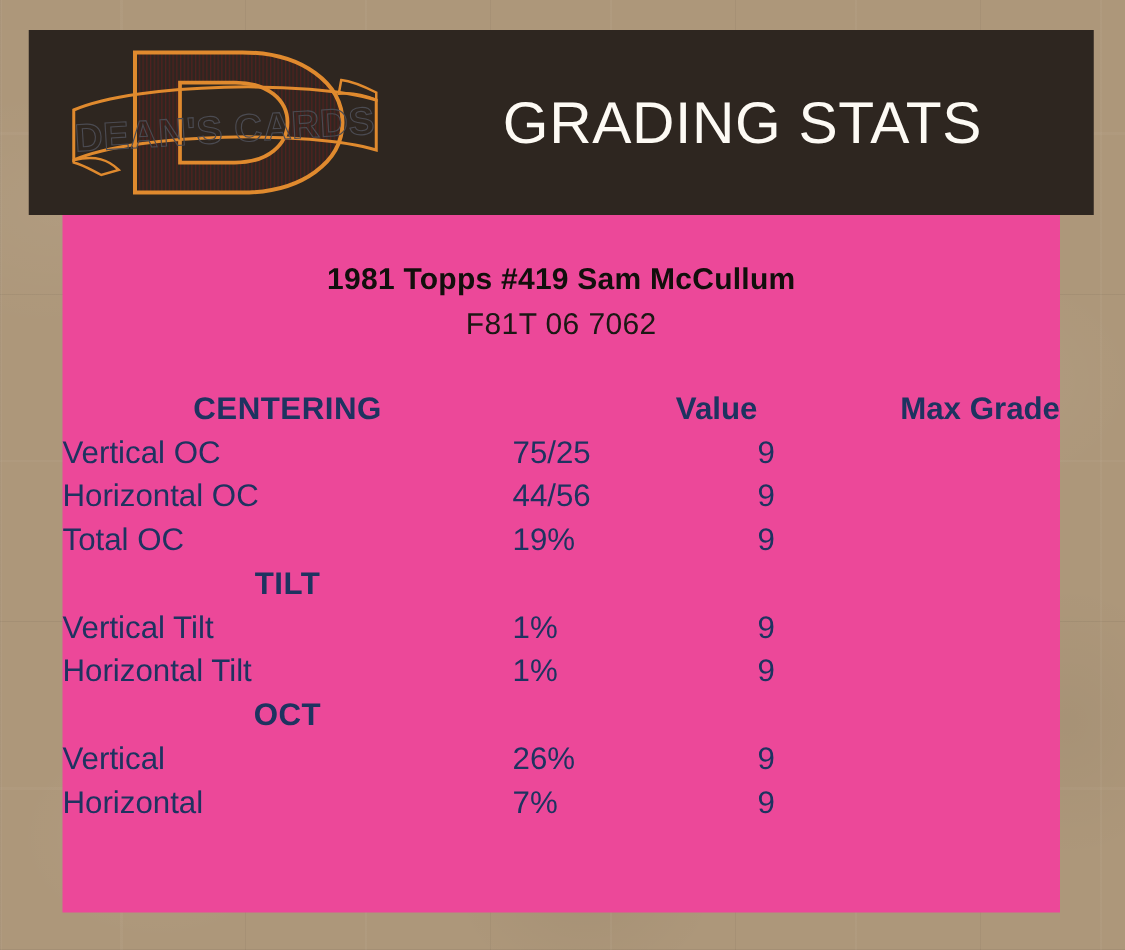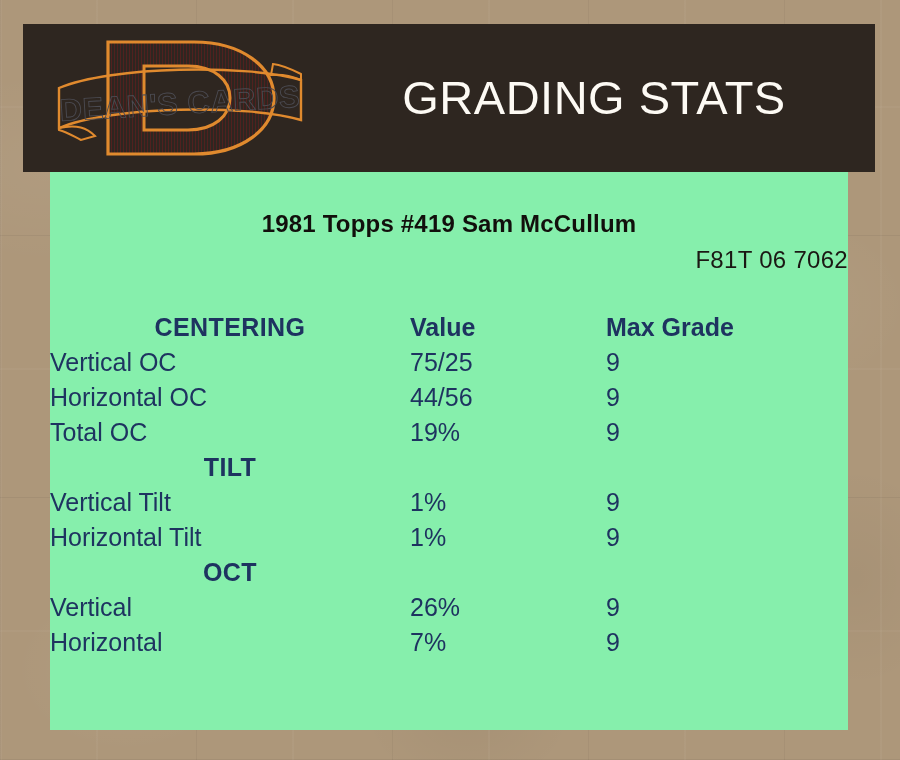--- a/index.html
+++ b/index.html
@@ -88,34 +88,34 @@
     white-space: nowrap;
   }
 
   
   .panel {
     position: absolute;
     left: 50px;
     top: 172px;
     width: 798px;
     height: 558px;
-    background: #86efac;
+    background: #ec4899;
     z-index: 1;
   }
 
   .card-title {
     text-align: center;
     color: #120f0c;
     font-size: 24px;
     font-weight: bold;
     margin-top: 38px;
     letter-spacing: 0.2px;
   }
   .card-serial {
-    text-align: right;
+    text-align: center;
     color: #1b1814;
     font-size: 24px;
     font-weight: normal;
     margin-top: 8px;
     letter-spacing: 0.3px;
   }
 
   
   .stats {
     margin: 36px 0 0 0;
@@ -129,21 +129,21 @@
 
   .stats th, .stats td {
     padding: 0;
     font-size: 25px;
     line-height: 35px;
     color: #1e3360;
     vertical-align: bottom;
   }
   .col-head {
     font-weight: bold;
-    text-align: left;
+    text-align: right;
   }
   .section-head {
     font-weight: bold;
     text-align: center;
     padding-left: 105px;
     letter-spacing: 0.4px;
   }
   .row-label {
     text-align: left;
     padding-left: 155px;

